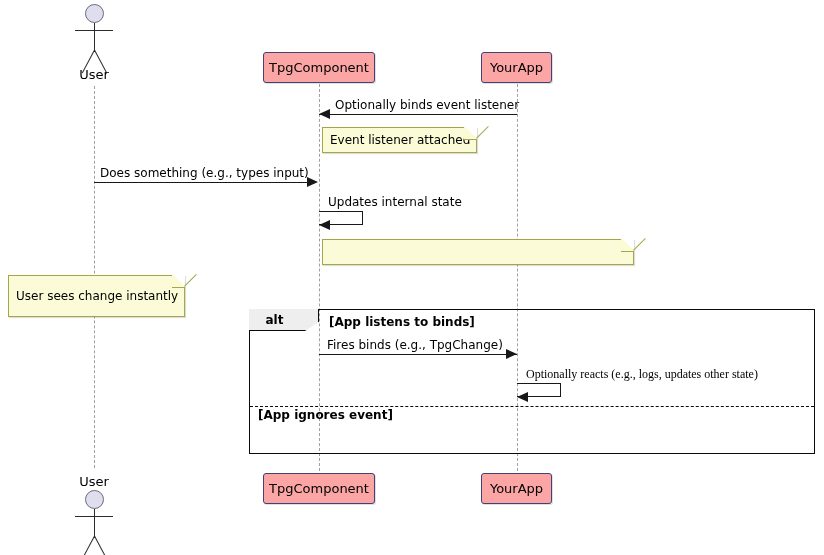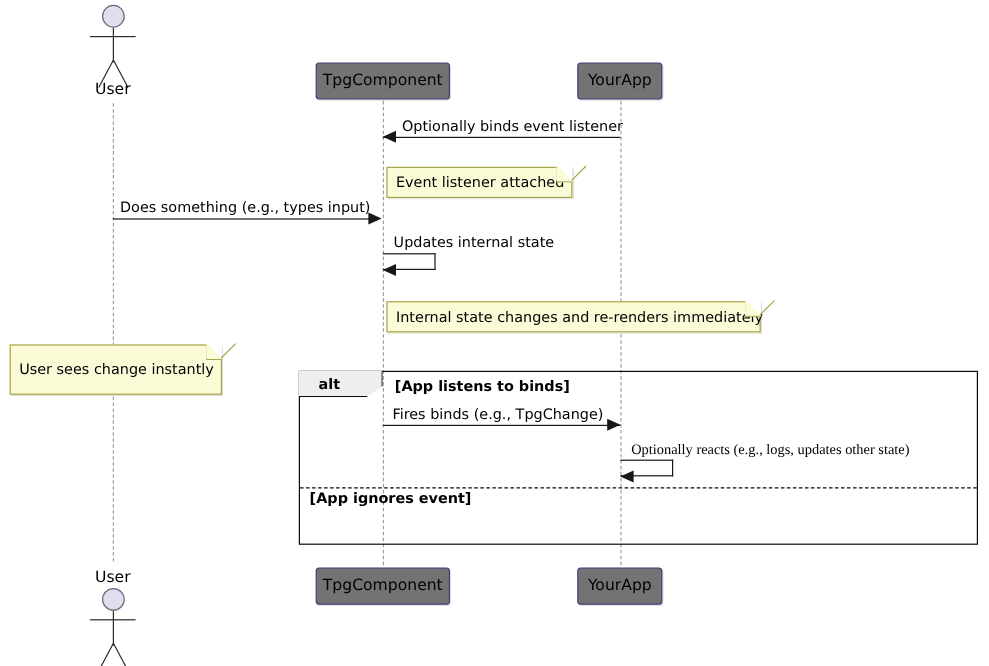--- a/index.html
+++ b/index.html
@@ -69,21 +69,21 @@
     position: absolute;
     font-size: 13px;
     white-space: nowrap;
     color: #000;
     text-align: center;
   }
 
   
   .participant {
     position: absolute;
-    background: #737373;
+    background: #fca5a5;
     border: 1px solid #41417A;
     border-radius: 3px;
     box-sizing: border-box;
     font-size: 13px;
     line-height: 1;
     display: flex;
     align-items: center;
     justify-content: center;
     color: #000;
     white-space: nowrap;
@@ -134,21 +134,20 @@
     background: #FBFB d8;
     background: #FBFBD8;
     border: 1px solid #A5A549;
     font-size: 12px;
     color: #000;
     white-space: nowrap;
     display: flex;
     align-items: center;
     padding-left: 7px;
     box-shadow: 1px 1px 1px rgba(0,0,0,0.13);
-    margin-top: 12px;
   }
   .note .fold {
     position: absolute;
     top: -1px;
     right: -1px;
     width: 12px;
     height: 12px;
     background: #FFFFFF;
     border-left: 1px solid #A5A549;
     border-bottom: 1px solid #A5A549;
@@ -259,21 +258,20 @@
   </div>
 
   <div class="layer">
     <div class="msg-label" style="left:328px; top:196px;">Updates internal state</div>
     <div class="selfloop" style="left:319px; top:211px; width:44px; height:14px;"></div>
     <div class="arrow-left" style="left:319px; top:220px;"></div>
   </div>
 
   <div class="layer">
     <div class="note" style="left:322px; top:239px; width:312px; height:26px;">
-      <span>Internal state changes and re-renders immediately</span>
       <span class="fold"></span>
     </div>
   </div>
 
   <div class="layer">
     <div class="note" style="left:8px; top:275px; width:177px; height:42px;">
       <span>User sees change instantly</span>
       <span class="fold"></span>
     </div>
   </div>

